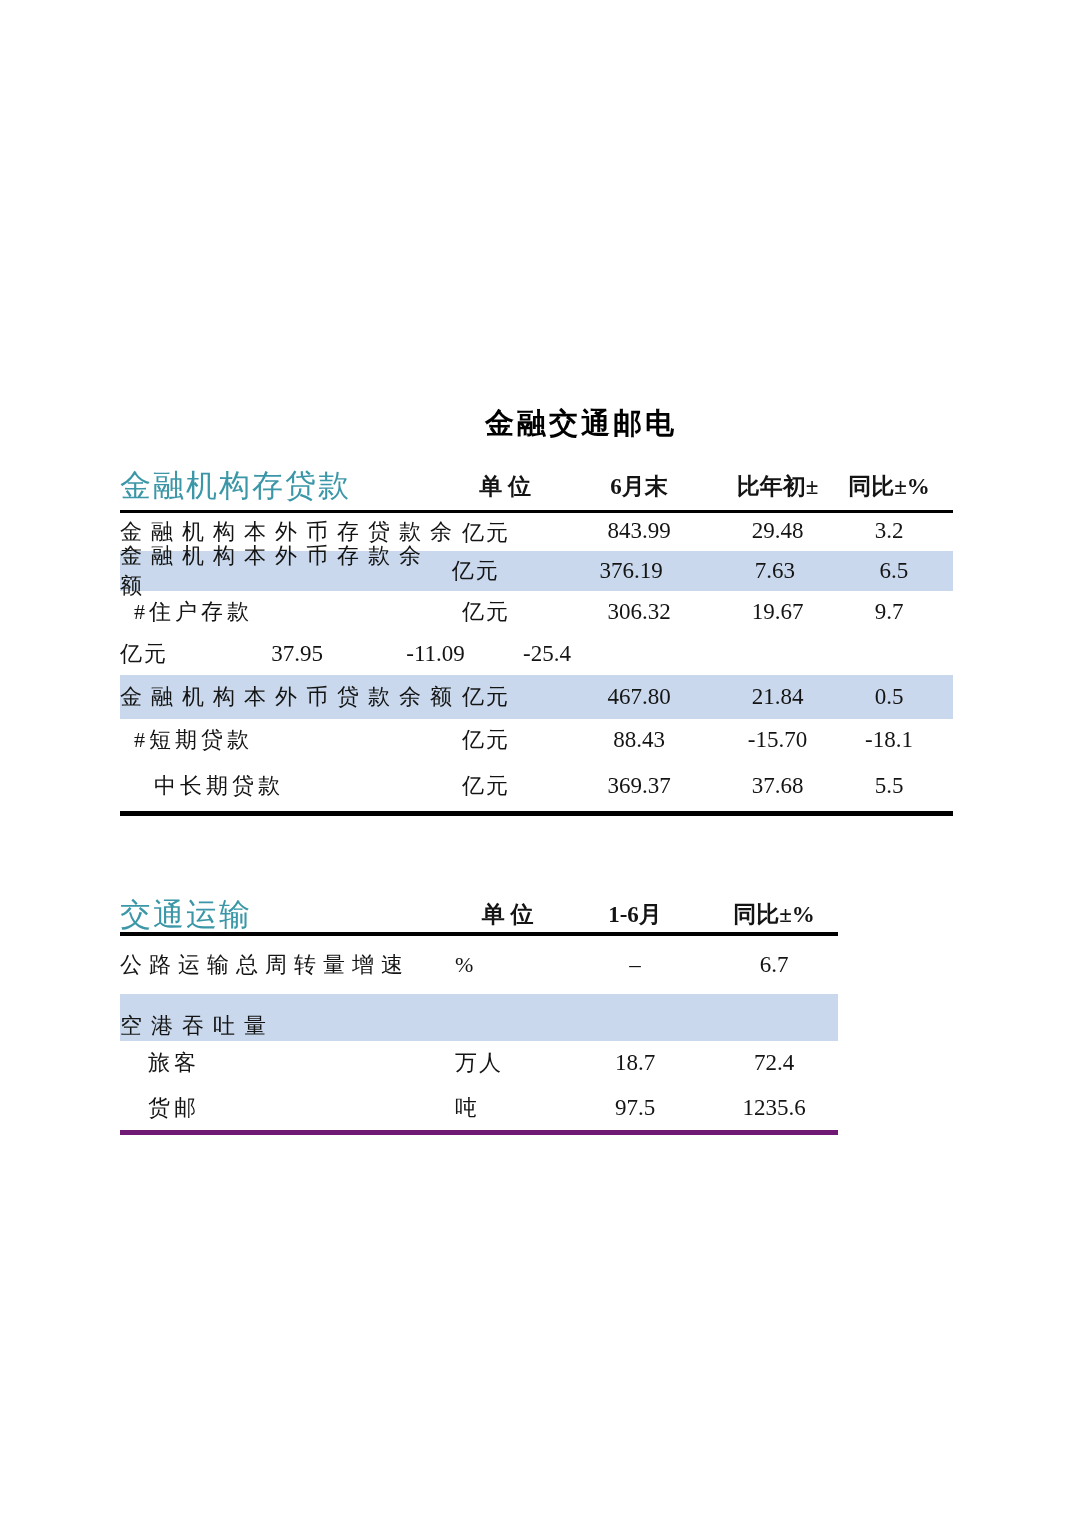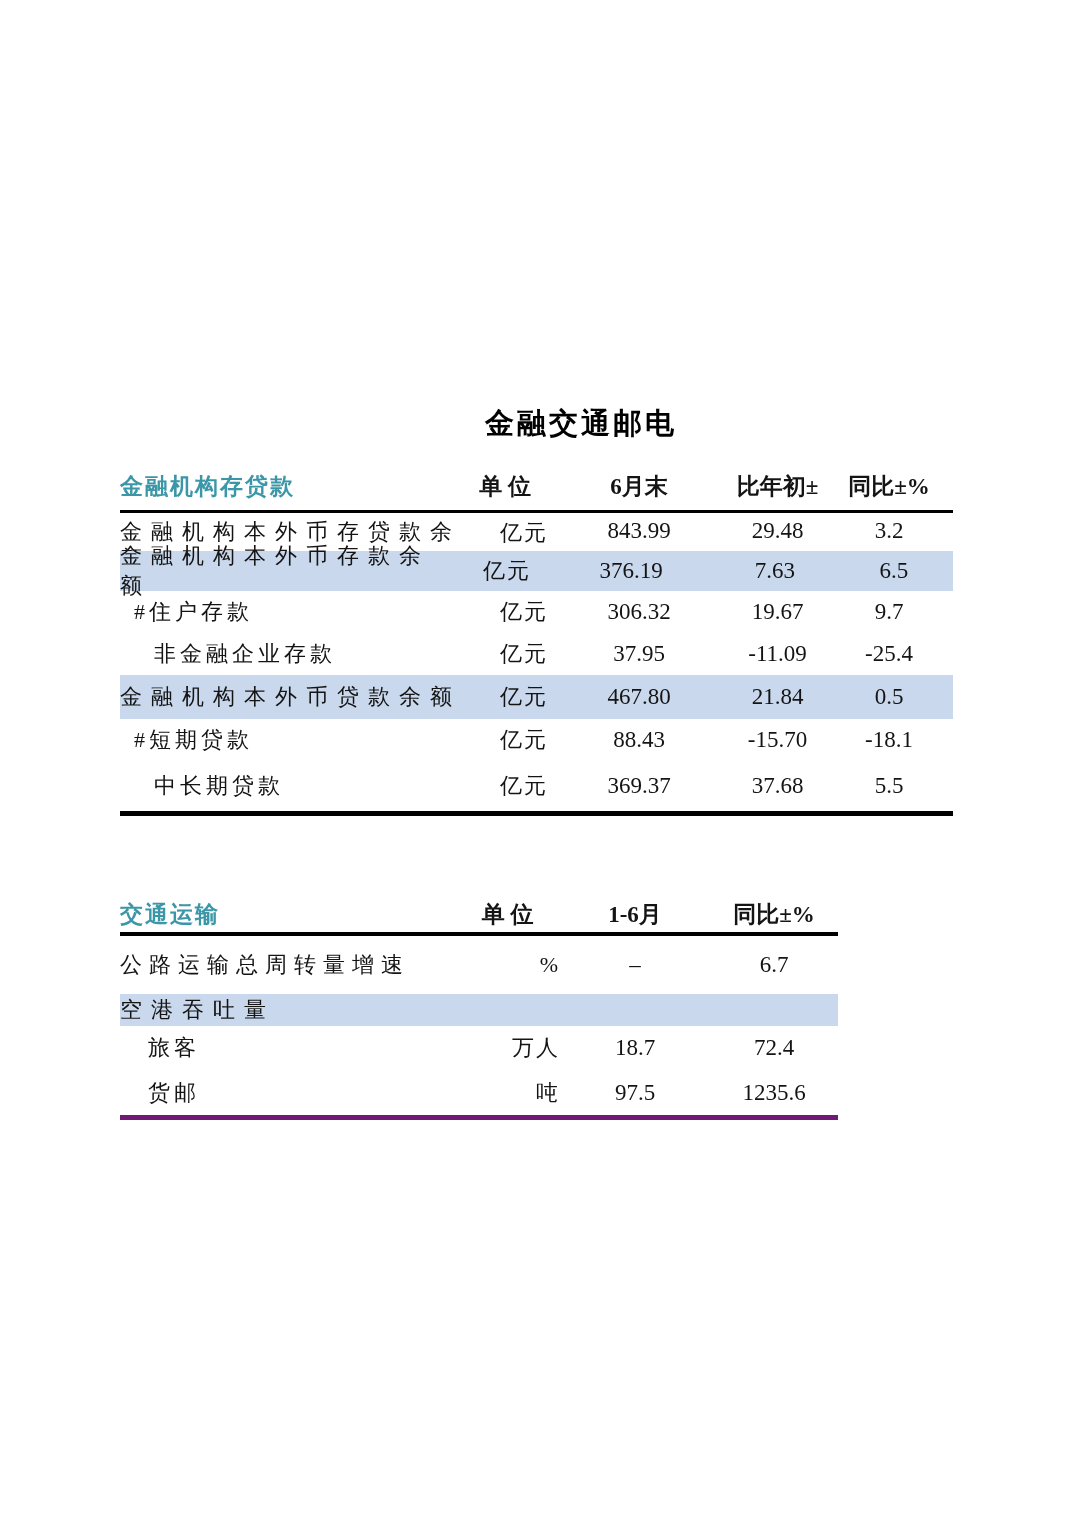--- a/index.html
+++ b/index.html
@@ -21,32 +21,32 @@
   }
   .tbl { position:absolute; box-sizing:border-box; }
   .tbl-finance { left:120px; top:462px; width:833px; border-bottom:5px solid #000; }
   .tbl-transport { left:120px; top:897px; width:718px; border-bottom:5px solid #701a75; }
 
   .t-head { display:flex; align-items:center; }
   .tbl-finance .t-head { height:48px; border-bottom:3px solid #000; }
   .tbl-transport .t-head { height:35px; border-bottom:4px solid #000; }
 
   .section-title {
-    font-weight:bold; font-size:23px; letter-spacing:2px;
+    font-weight:normal; font-size:31px; letter-spacing:2px;
     color:var(--accent-teal, #3b97a7);
   }
   .col-h {
     font-weight:bold; font-size:23px; text-align:center;
   }
 
   .row { display:flex; align-items:center; }
   .row.hl { background:var(--row-highlight, #c9d8ec); }
   .cell { box-sizing:border-box; }
   .lbl { font-size:22px; }
-  .unit { font-size:22px; text-align:right; letter-spacing:2px; }
+  .unit { font-size:22px; text-align:left; letter-spacing:2px; }
   .num { font-size:23px; text-align:center; letter-spacing:0; }
 
   
   .tbl-finance .c0 { width:342px; }
   .tbl-finance .c1 { width:86px; }
   .tbl-finance .c2 { width:182px; }
   .tbl-finance .c3 { width:95px; }
   .tbl-finance .c4 { width:128px; }
 
   
@@ -61,21 +61,21 @@
   .tbl-finance .r0 .lbl { line-height:27px; height:38px; overflow:hidden; }
   .tbl-finance .r1 { height:40px;gap:16px; }
   .tbl-finance .r2 { height:42px; }
   .tbl-finance .r3 { height:42px; }
   .tbl-finance .r4 { height:44px; }
   .tbl-finance .r5 { height:42px; }
   .tbl-finance .r6 { height:50px; }
 
   
   .tbl-transport .r0 { height:58px; }
-  .tbl-transport .r1 { height:32px; }
+  .tbl-transport .r1 { height:47px;align-items:flex-end; }
   .tbl-transport .r2 { height:44px; }
   .tbl-transport .r3 { height:45px; }
 
   .ls-wide  { letter-spacing:9px; }   
   .ls-med   { letter-spacing:7px; }
   .ls-sm    { letter-spacing:4px; }
   .ind-1 { padding-left:14px; }
   .ind-2 { padding-left:34px; }
   .ind-t { padding-left:28px; }
 </style>
@@ -113,21 +113,20 @@
 
     <div class="row r2">
       <div class="cell c0 lbl ls-sm ind-1">#住户存款</div>
       <div class="cell c1 unit">亿元</div>
       <div class="cell c2 num">306.32</div>
       <div class="cell c3 num">19.67</div>
       <div class="cell c4 num">9.7</div>
     </div>
 
     <div class="row r3">
-      <div class="cell c0 lbl ls-sm ind-2">非金融企业存款</div>
       <div class="cell c1 unit">亿元</div>
       <div class="cell c2 num">37.95</div>
       <div class="cell c3 num">-11.09</div>
       <div class="cell c4 num">-25.4</div>
     </div>
 
     <div class="row r4 hl">
       <div class="cell c0 lbl ls-wide">金融机构本外币贷款余额</div>
       <div class="cell c1 unit">亿元</div>
       <div class="cell c2 num">467.80</div>

